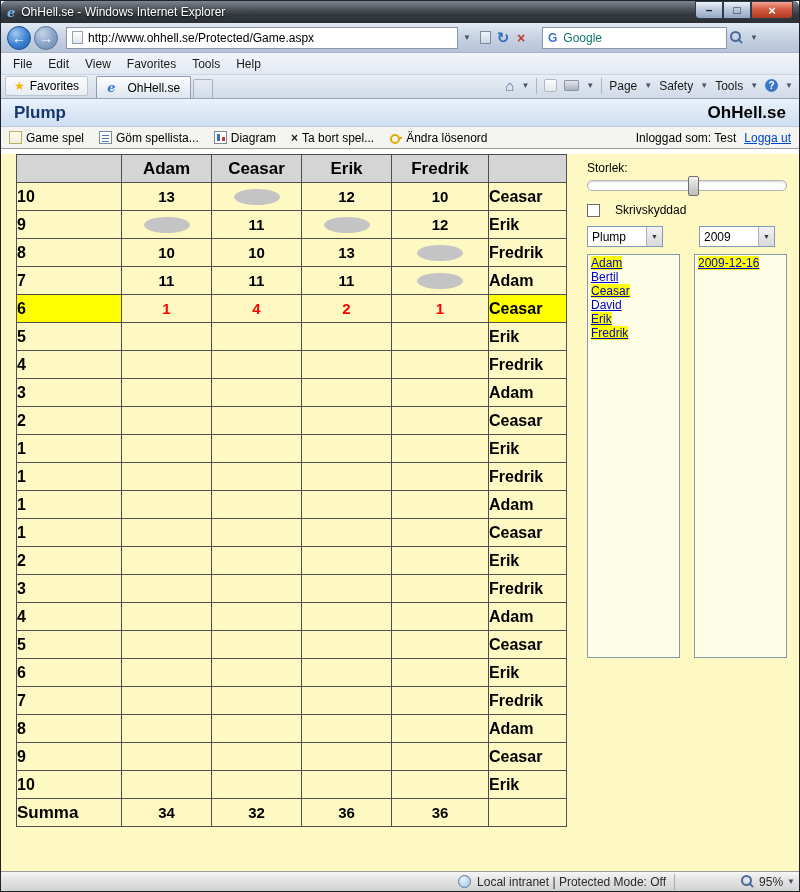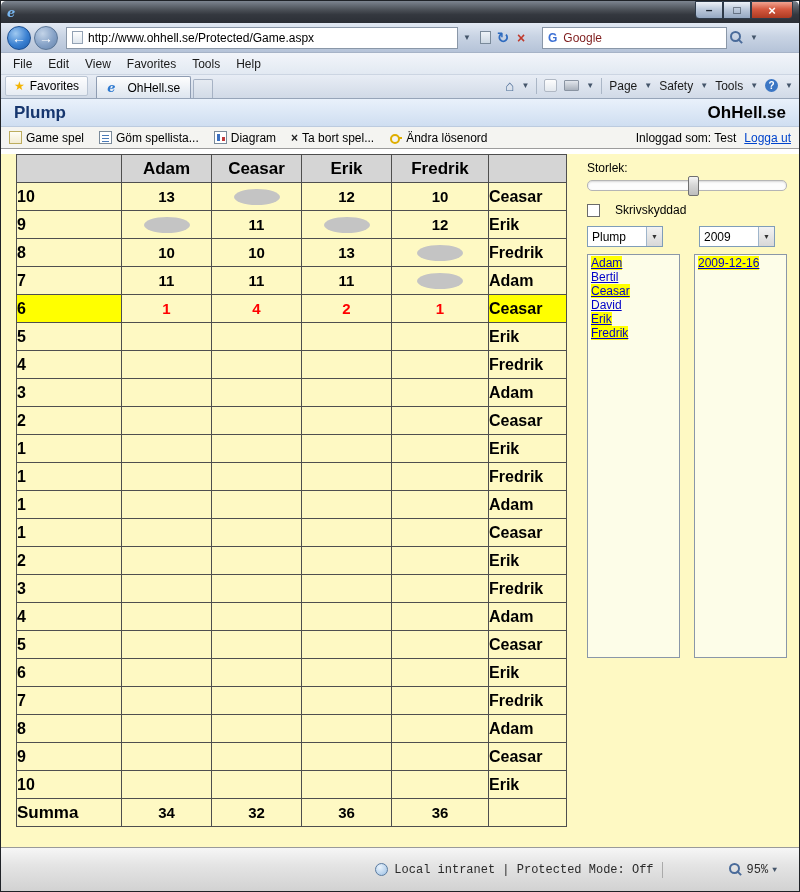--- a/index.html
+++ b/index.html
@@ -25,21 +25,21 @@
   .page-ico{width:11px;height:13px;background:linear-gradient(#fefefe,#dfe7ef);border:1px solid #93a2b4;margin-right:5px;flex:none;}
   .addr-text{white-space:nowrap;color:#000;text-align:center;}
   .mini-btn{height:22px;min-width:18px;display:flex;align-items:center;justify-content:center;color:#44556a;flex:none;}
   .mini-btn .caret{font-size:8px;}
   .compat-ico{width:11px;height:13px;border:1px solid #7a8a9a;background:linear-gradient(#eef3f8,#cdd8e3);}
   .mini-btn.refresh{color:#2e6bbf;font-size:15px;font-weight:bold;}
   .mini-btn.stop{color:#c0392b;font-size:14px;font-weight:bold;}
   .search-group{display:flex;align-items:center;margin-left:12px;}
   .search-field{width:185px;height:22px;background:#fff;border:1px solid #8a97a8;display:flex;align-items:center;padding:0 5px;font-size:12px;}
   .g-ico{font-weight:bold;font-size:12px;color:#3b6fd4;margin-right:6px;}
-  .search-text{color:#7f1d1d;}
+  .search-text{color:#0f766e;}
   .mag-ico{width:13px;height:13px;position:relative;display:inline-block;}
   .mag-ico::before{content:"";position:absolute;width:7px;height:7px;border:2px solid #4a6b9a;border-radius:50%;left:0;top:0;}
   .mag-ico::after{content:"";position:absolute;width:6px;height:2px;background:#4a6b9a;transform:rotate(45deg);left:7px;top:9px;}
 
   
   .menubar{height:22px;background:linear-gradient(#f2f5fa,#e2e9f2);display:flex;align-items:flex-end;font-size:12px;padding-left:4px;border-bottom:1px solid #ccd5e2;}
   .menu-item{padding:3px 8px;color:#1a1a1a;}
 
   
   .tabbar{height:24px;background:linear-gradient(#e8edf5,#d1dae7);display:flex;align-items:flex-end;padding:0 4px;border-bottom:1px solid #97a5b9;}
@@ -103,32 +103,33 @@
   .select.year{left:112px;}
   .lists{position:relative;height:404px;margin-top:7px;}
   .listbox{position:absolute;top:0;width:93px;height:404px;background:#fdfde8;border:1px solid #8a97a8;padding:2px 3px;overflow:hidden;}
   .listbox.players{left:0;}
   .listbox.games{left:107px;}
   .lb-row{line-height:13px;margin-bottom:1px;}
   .lb-link{color:#0000c8;text-decoration:underline;font-size:12px;cursor:pointer;}
   .lb-link.hl{background:#ffff00;}
 
   
-  .statusbar{position:absolute;left:0;bottom:0;width:100%;height:44px;background:linear-gradient(#f6f6f6,#e4e4e4 40%,#d2d2d2);border-top:1px solid #9a9a9a;display:flex;align-items:center;font-size:12px;color:#2a2a2a;padding:0 22px;font-family:Liberation Mono, monospace;}
+  .statusbar{position:absolute;left:0;bottom:0;width:100%;height:20px;background:linear-gradient(#f6f6f6,#e4e4e4 40%,#d2d2d2);border-top:1px solid #9a9a9a;display:flex;align-items:center;font-size:12px;color:#2a2a2a;padding:0 4px;}
   .sb-spacer{flex:1;}
   .globe-ico{width:13px;height:13px;border-radius:50%;border:1px solid #5a7ba0;background:radial-gradient(circle at 35% 30%,#eaf3fc,#9cc0e4);margin-right:6px;flex:none;}
   .sb-sep{width:1px;height:16px;background:#aaa;margin:0 8px;}
   .sb-gap{width:58px;}
   .zoom-text{margin:0 4px 0 5px;}
 </style>
 </head>
 <body>
 
 <div class="titlebar">
   <span class="ie-ico">e</span>
+  <span class="title-text">OhHell.se - Windows Internet Explorer</span>
   <div class="win-btns">
     <div class="win-btn min">–</div>
     <div class="win-btn max">□</div>
     <div class="win-btn close">×</div>
   </div>
 </div>
 
 <div class="navbar">
   <div class="nav-circle back">←</div>
   <div class="nav-circle fwd">→</div>

